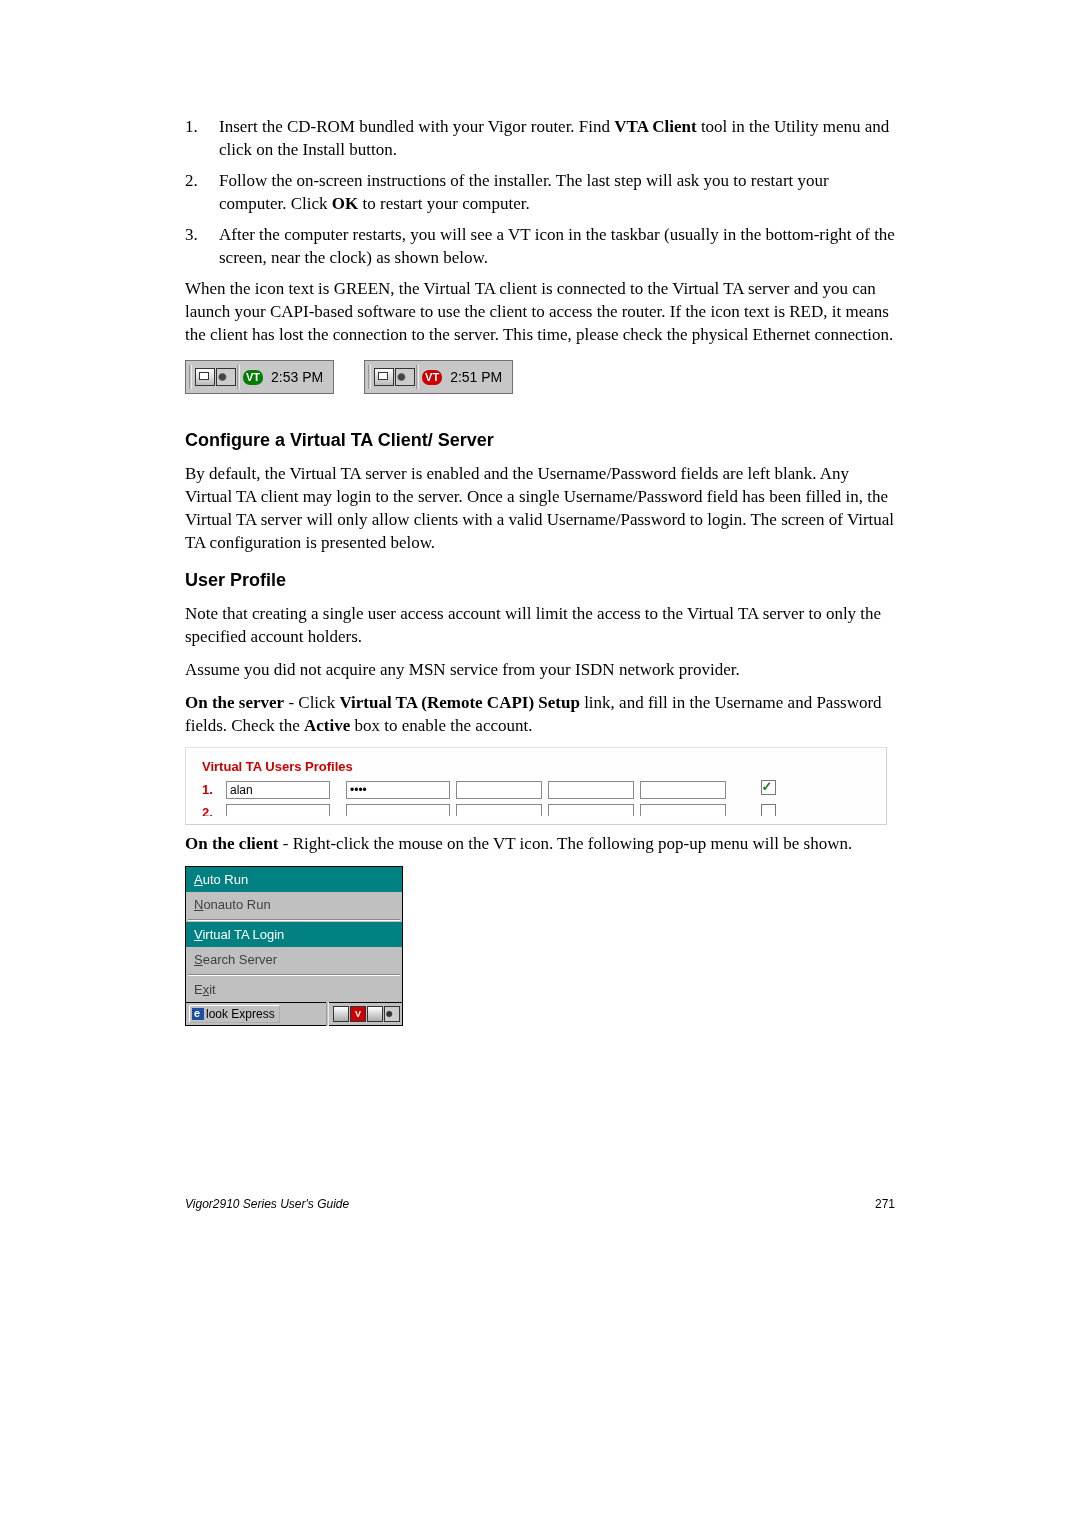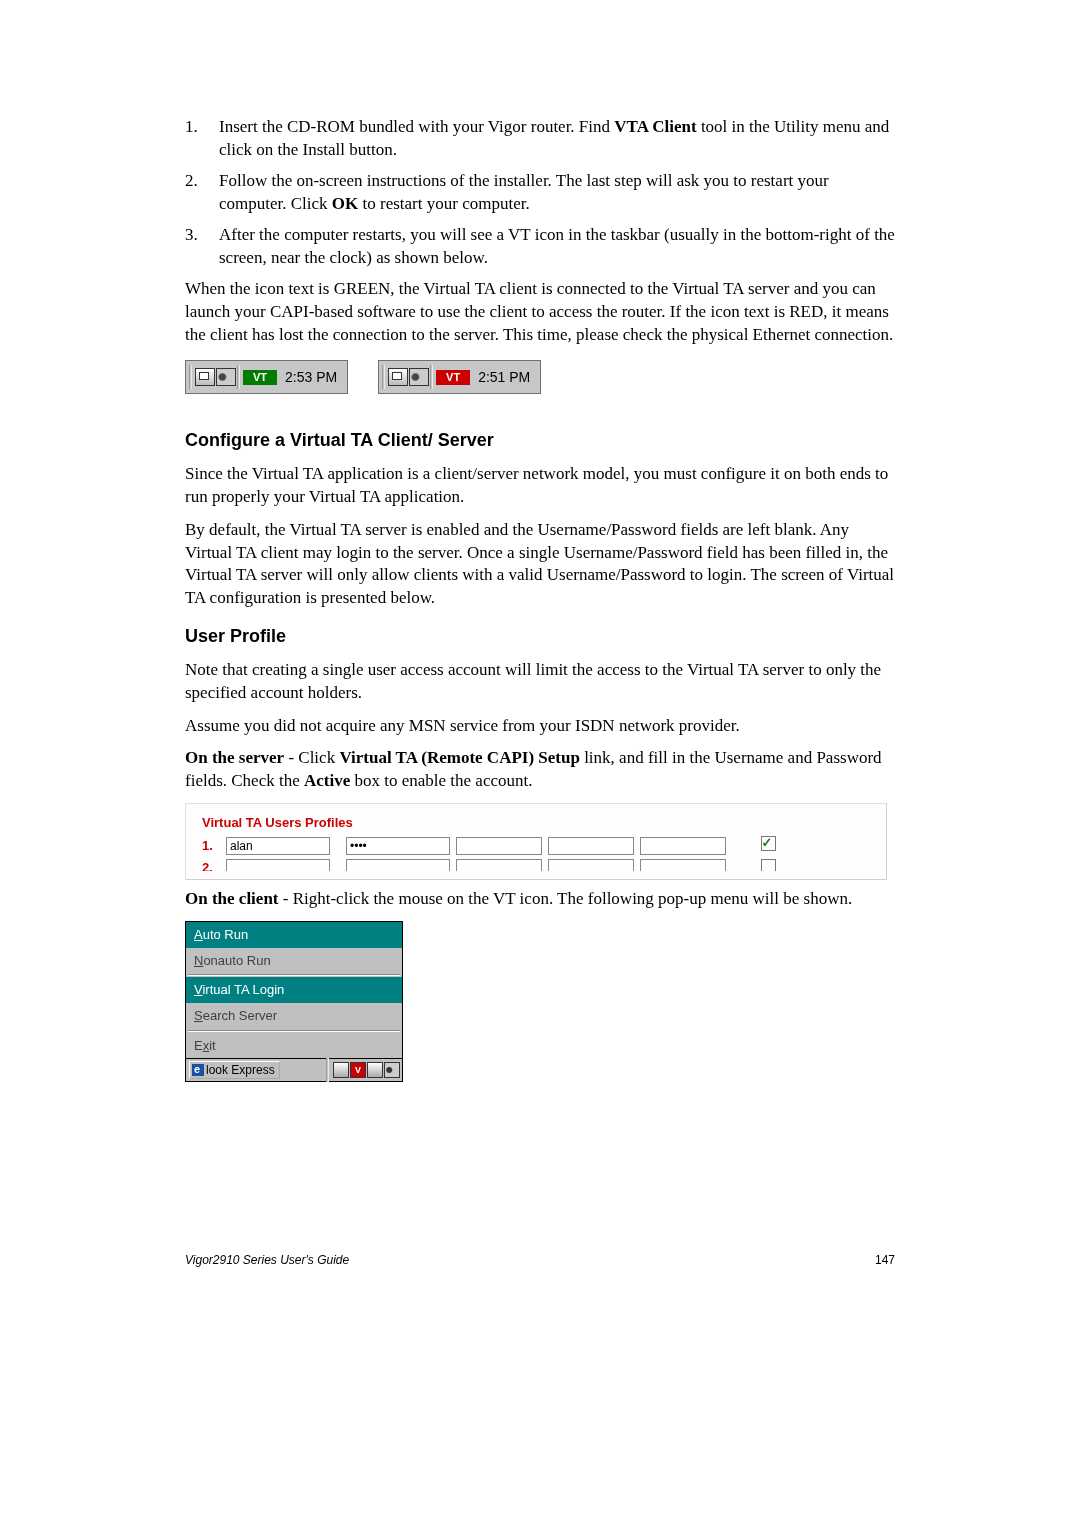--- a/index.html
+++ b/index.html
@@ -73,21 +73,21 @@
   .ic-printer::after {
     content: "";
     position: absolute; left: 3px; top: 3px; width: 8px; height: 6px;
     background: #fff; border: 1px solid #333;
   }
   .ic-speaker { background: radial-gradient(circle at 30% 50%, #444 20%, #ccc 30%); }
   .ic-vt {
     font-family: Arial, sans-serif;
     font-size: 11px; font-weight: bold;
     display: inline-flex; align-items: center; justify-content: center;
-    color: #fff; width: 34px;
+    color: #fff; width: 20px; border-radius: 7px;
   }
   .vt-green { background: #007d00; }
   .vt-red   { background: #cc0000; }
   .tbar-time {
     font-family: Tahoma, Arial, sans-serif;
     font-size: 14px;
     padding: 0 10px 0 8px;
     color: #000;
   }
 
@@ -255,21 +255,20 @@
       <span class="ticon ic-printer"></span>
       <span class="ticon ic-speaker"></span>
       <span class="sep"></span>
       <span class="ic-vt vt-red">VT</span>
       <span class="tbar-time">2:51 PM</span>
     </span>
   </div>
 
   <h3 class="h2gap">Configure a Virtual TA Client/ Server</h3>
 
-  <p>Since the Virtual TA application is a client/server network model, you must configure it on both ends to run properly your Virtual TA application.</p>
   <p>By default, the Virtual TA server is enabled and the Username/Password fields are left blank. Any Virtual TA client may login to the server. Once a single Username/Password field has been filled in, the Virtual TA server will only allow clients with a valid Username/Password to login. The screen of Virtual TA configuration is presented below.</p>
 
   <h3>User Profile</h3>
 
   <p>Note that creating a single user access account will limit the access to the Virtual TA server to only the specified account holders.</p>
   <p>Assume you did not acquire any MSN service from your ISDN network provider.</p>
 
   <p>
     <b>On the server</b><span> - Click </span><b>Virtual TA (Remote CAPI) Setup</b><span> link, and fill in the Username and Password fields. Check the </span><b>Active</b><span> box to enable the account.</span>
   </p>
@@ -330,16 +329,16 @@
         <span class="mini mini-pr"></span>
         <span class="mini mini-vt">V</span>
         <span class="mini mini-pr"></span>
         <span class="mini mini-sp"></span>
       </span>
     </div>
   </div>
 
   <div class="footer">
     <span>Vigor2910 Series User's Guide</span>
-    <span class="pg">147</span>
+    <span class="pg">271</span>
   </div>
 
 </div>
 
 </body></html>

